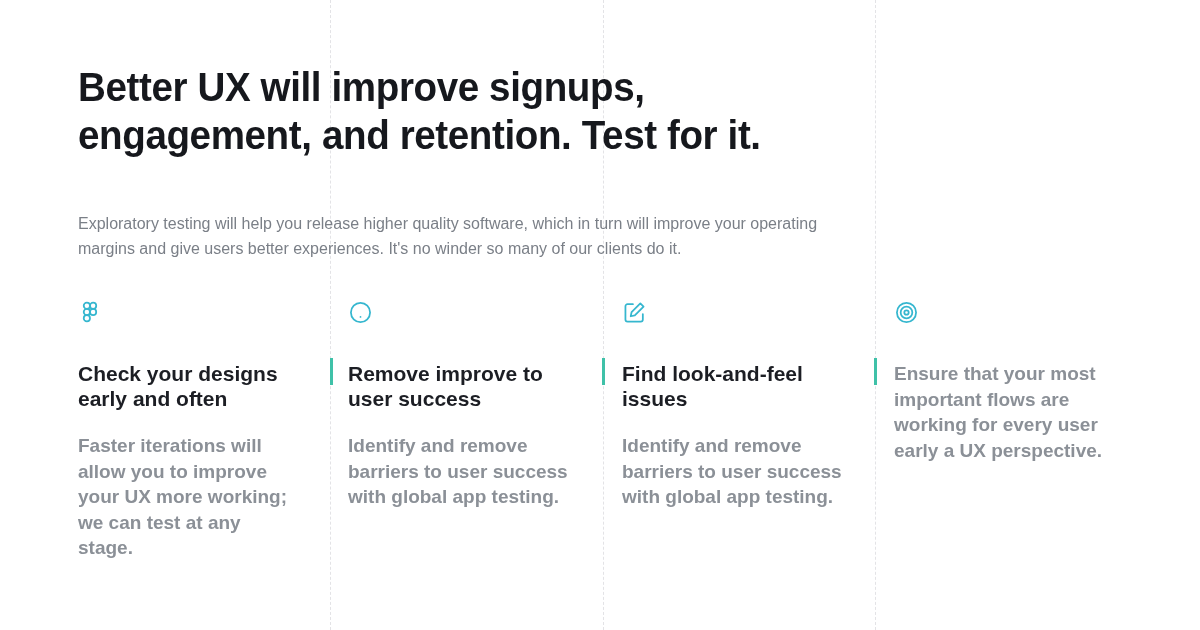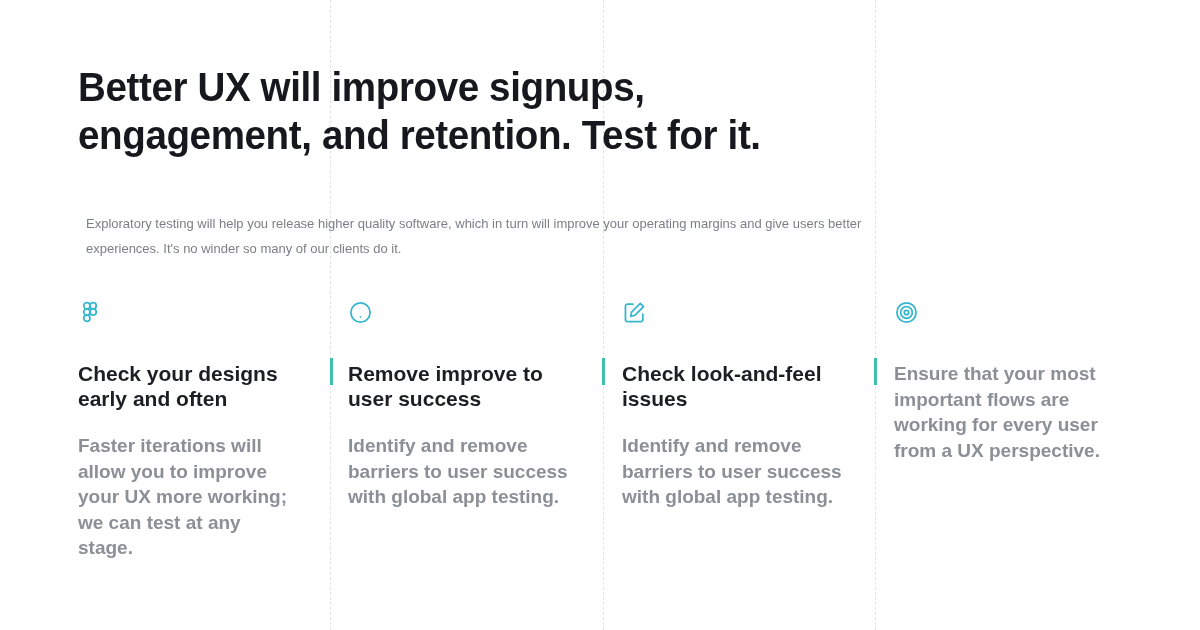--- a/index.html
+++ b/index.html
@@ -57,23 +57,23 @@
     letter-spacing: -0.4px;
     color: #16181d;
     transform: scaleX(0.94);
     transform-origin: left top;
   }
 
   
   .intro {
     position: absolute;
     top: 211px;
-    left: 8px;
+    left: 0;
     width: 800px;
-    font-size: 13px;
+    font-size: 16px;
     line-height: 25px;
     color: #7a7f87;
     font-weight: normal;
   }
 
   
   .cards {
     position: absolute;
     top: 300px;
     left: 0;
@@ -195,39 +195,39 @@
                 <stop offset="0" stop-color="#2ec4b6"></stop>
                 <stop offset="1" stop-color="#3da9e8"></stop>
               </linearGradient>
             </defs>
             <g stroke="url(#g3)" stroke-width="1.7" fill="none" stroke-linecap="round" stroke-linejoin="round">
               <path d="M20 13.5v5.2a2 2 0 0 1-2 2H5.3a2 2 0 0 1-2-2V6a2 2 0 0 1 2-2h5.2"></path>
               <path d="M17.6 3.3l3.1 3.1-8.4 8.4-3.9.8.8-3.9z"></path>
             </g>
           </svg>
         </span>
-        <div class="card-title">Check look-and-feel issues</div>
+        <div class="card-title">Find look-and-feel issues</div>
         <div class="card-body">Identify and remove barriers to user success with global app testing.</div>
       </div>
 
       <div class="card c4">
         <div class="accent"></div>
         <span class="icon">
           <svg width="25" height="25" viewBox="0 0 24 24" fill="none">
             <defs>
               <linearGradient id="g4" x1="0" y1="24" x2="24" y2="0">
                 <stop offset="0" stop-color="#2ec4b6"></stop>
                 <stop offset="1" stop-color="#3da9e8"></stop>
               </linearGradient>
             </defs>
             <g stroke="url(#g4)" stroke-width="1.7" fill="none">
               <circle cx="12" cy="12" r="9.2"></circle>
               <circle cx="12" cy="12" r="5.6"></circle>
               <circle cx="12" cy="12" r="2.1"></circle>
             </g>
           </svg>
         </span>
-        <div class="card-body">Ensure that your most important flows are working for every user from a UX perspective.</div>
+        <div class="card-body">Ensure that your most important flows are working for every user early a UX perspective.</div>
       </div>
 
     </div>
   </div>
 </div>
 
 </body></html>

